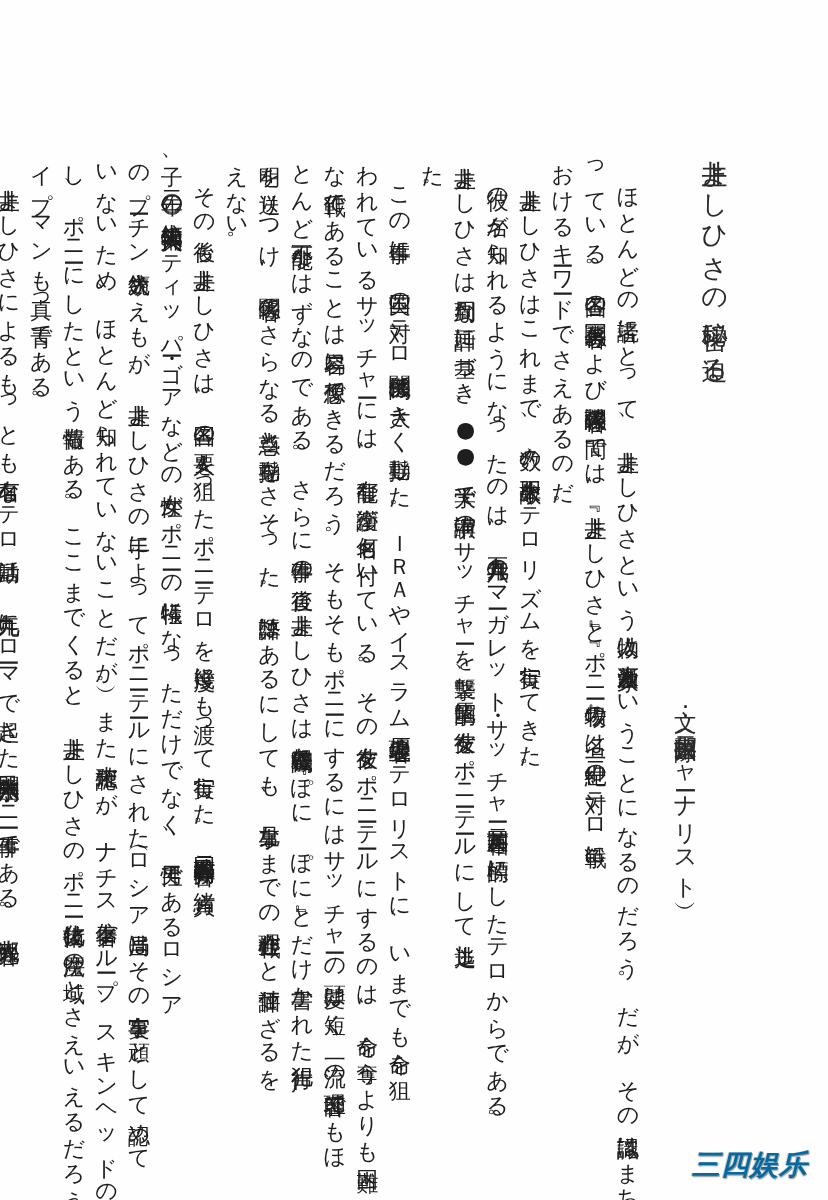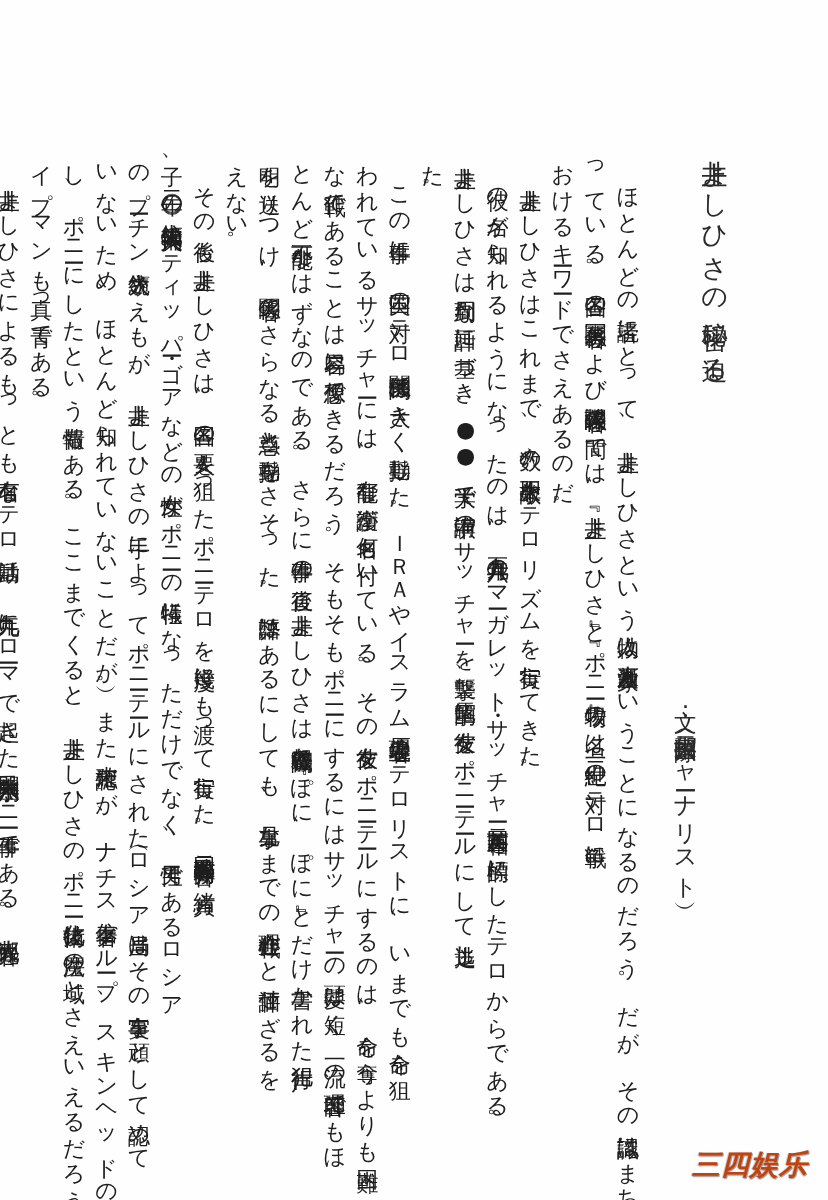--- a/index.html
+++ b/index.html
@@ -63,21 +63,21 @@
       text-indent: 1em;
     }
     .watermark {
       position: absolute;
       left: 692px;
       top: 1146px;
       font-family: "DejaVu Sans", "Liberation Sans", sans-serif;
       font-size: 28px;
       font-style: italic;
       font-weight: bold;
-      color: #c2410c;
+      color: #0369a1;
       letter-spacing: 1px;
       text-shadow: 1px 1px 0 #a0a0a0, -1px 0 0 #c8c8c8, 0 1px 2px #b0b0b0;
     }
   </style>
 </head>
 <body>
 
 <div class="page">
 
   <div class="title">井上よしひさの秘密に迫る</div>

